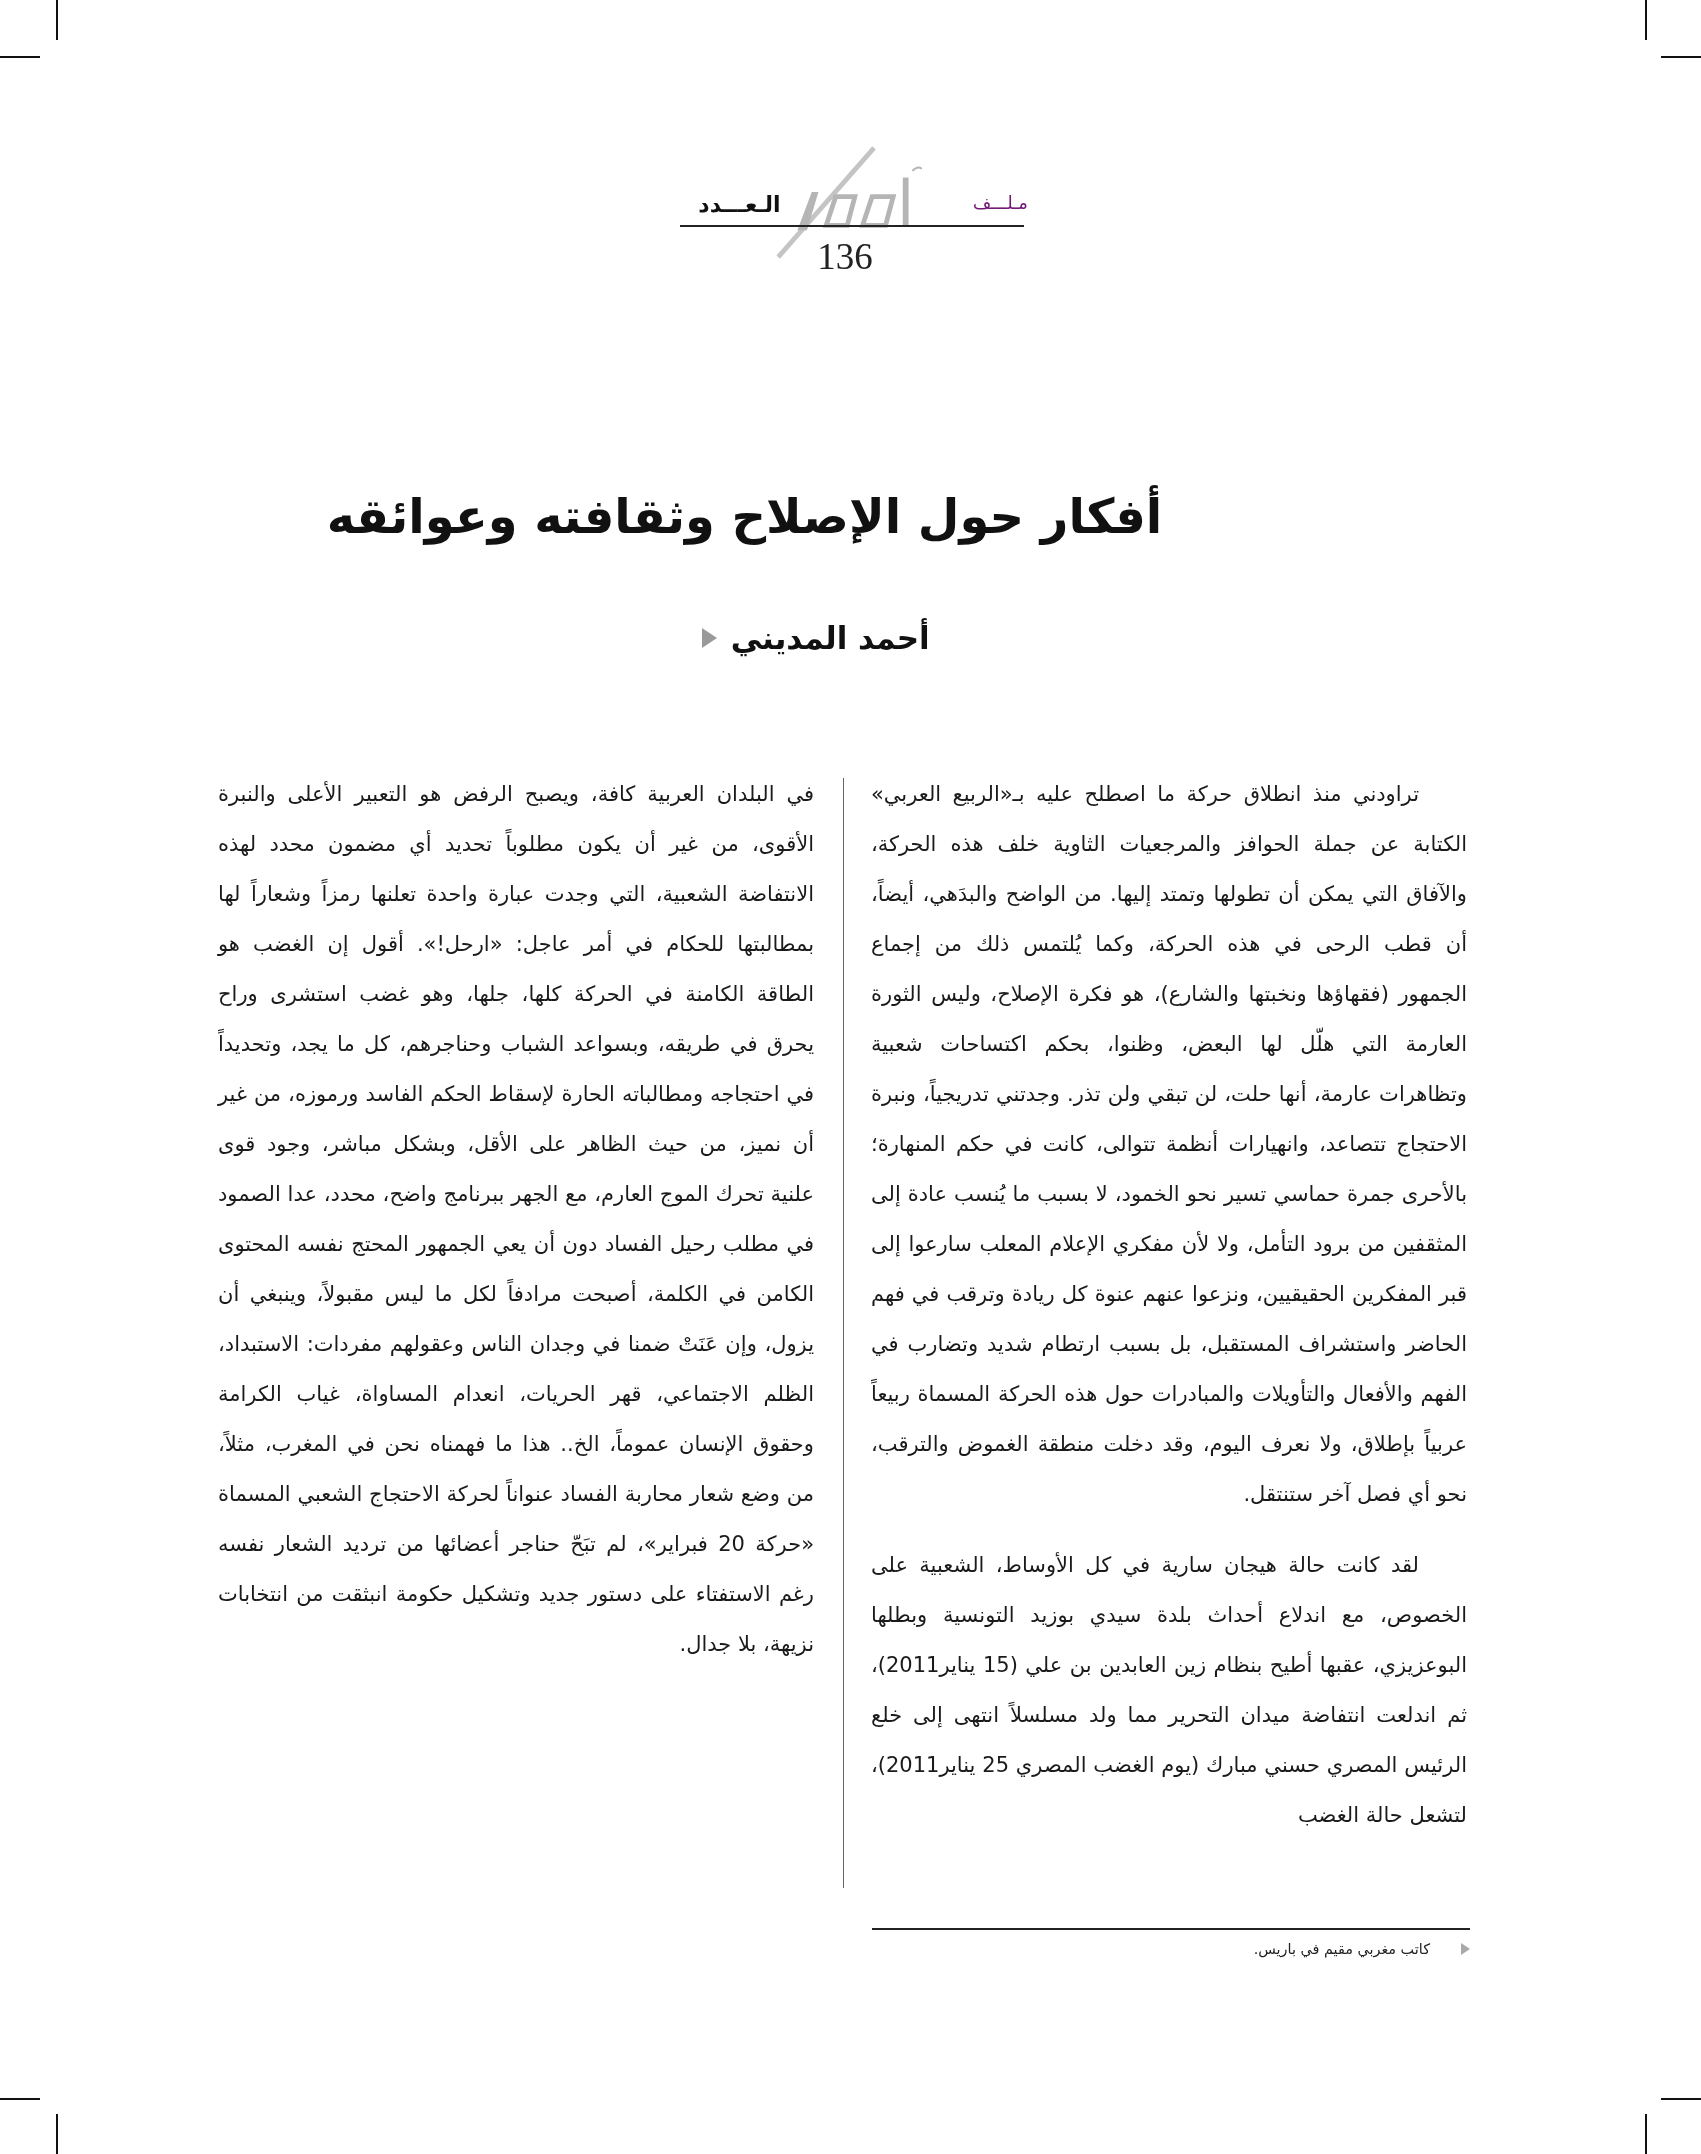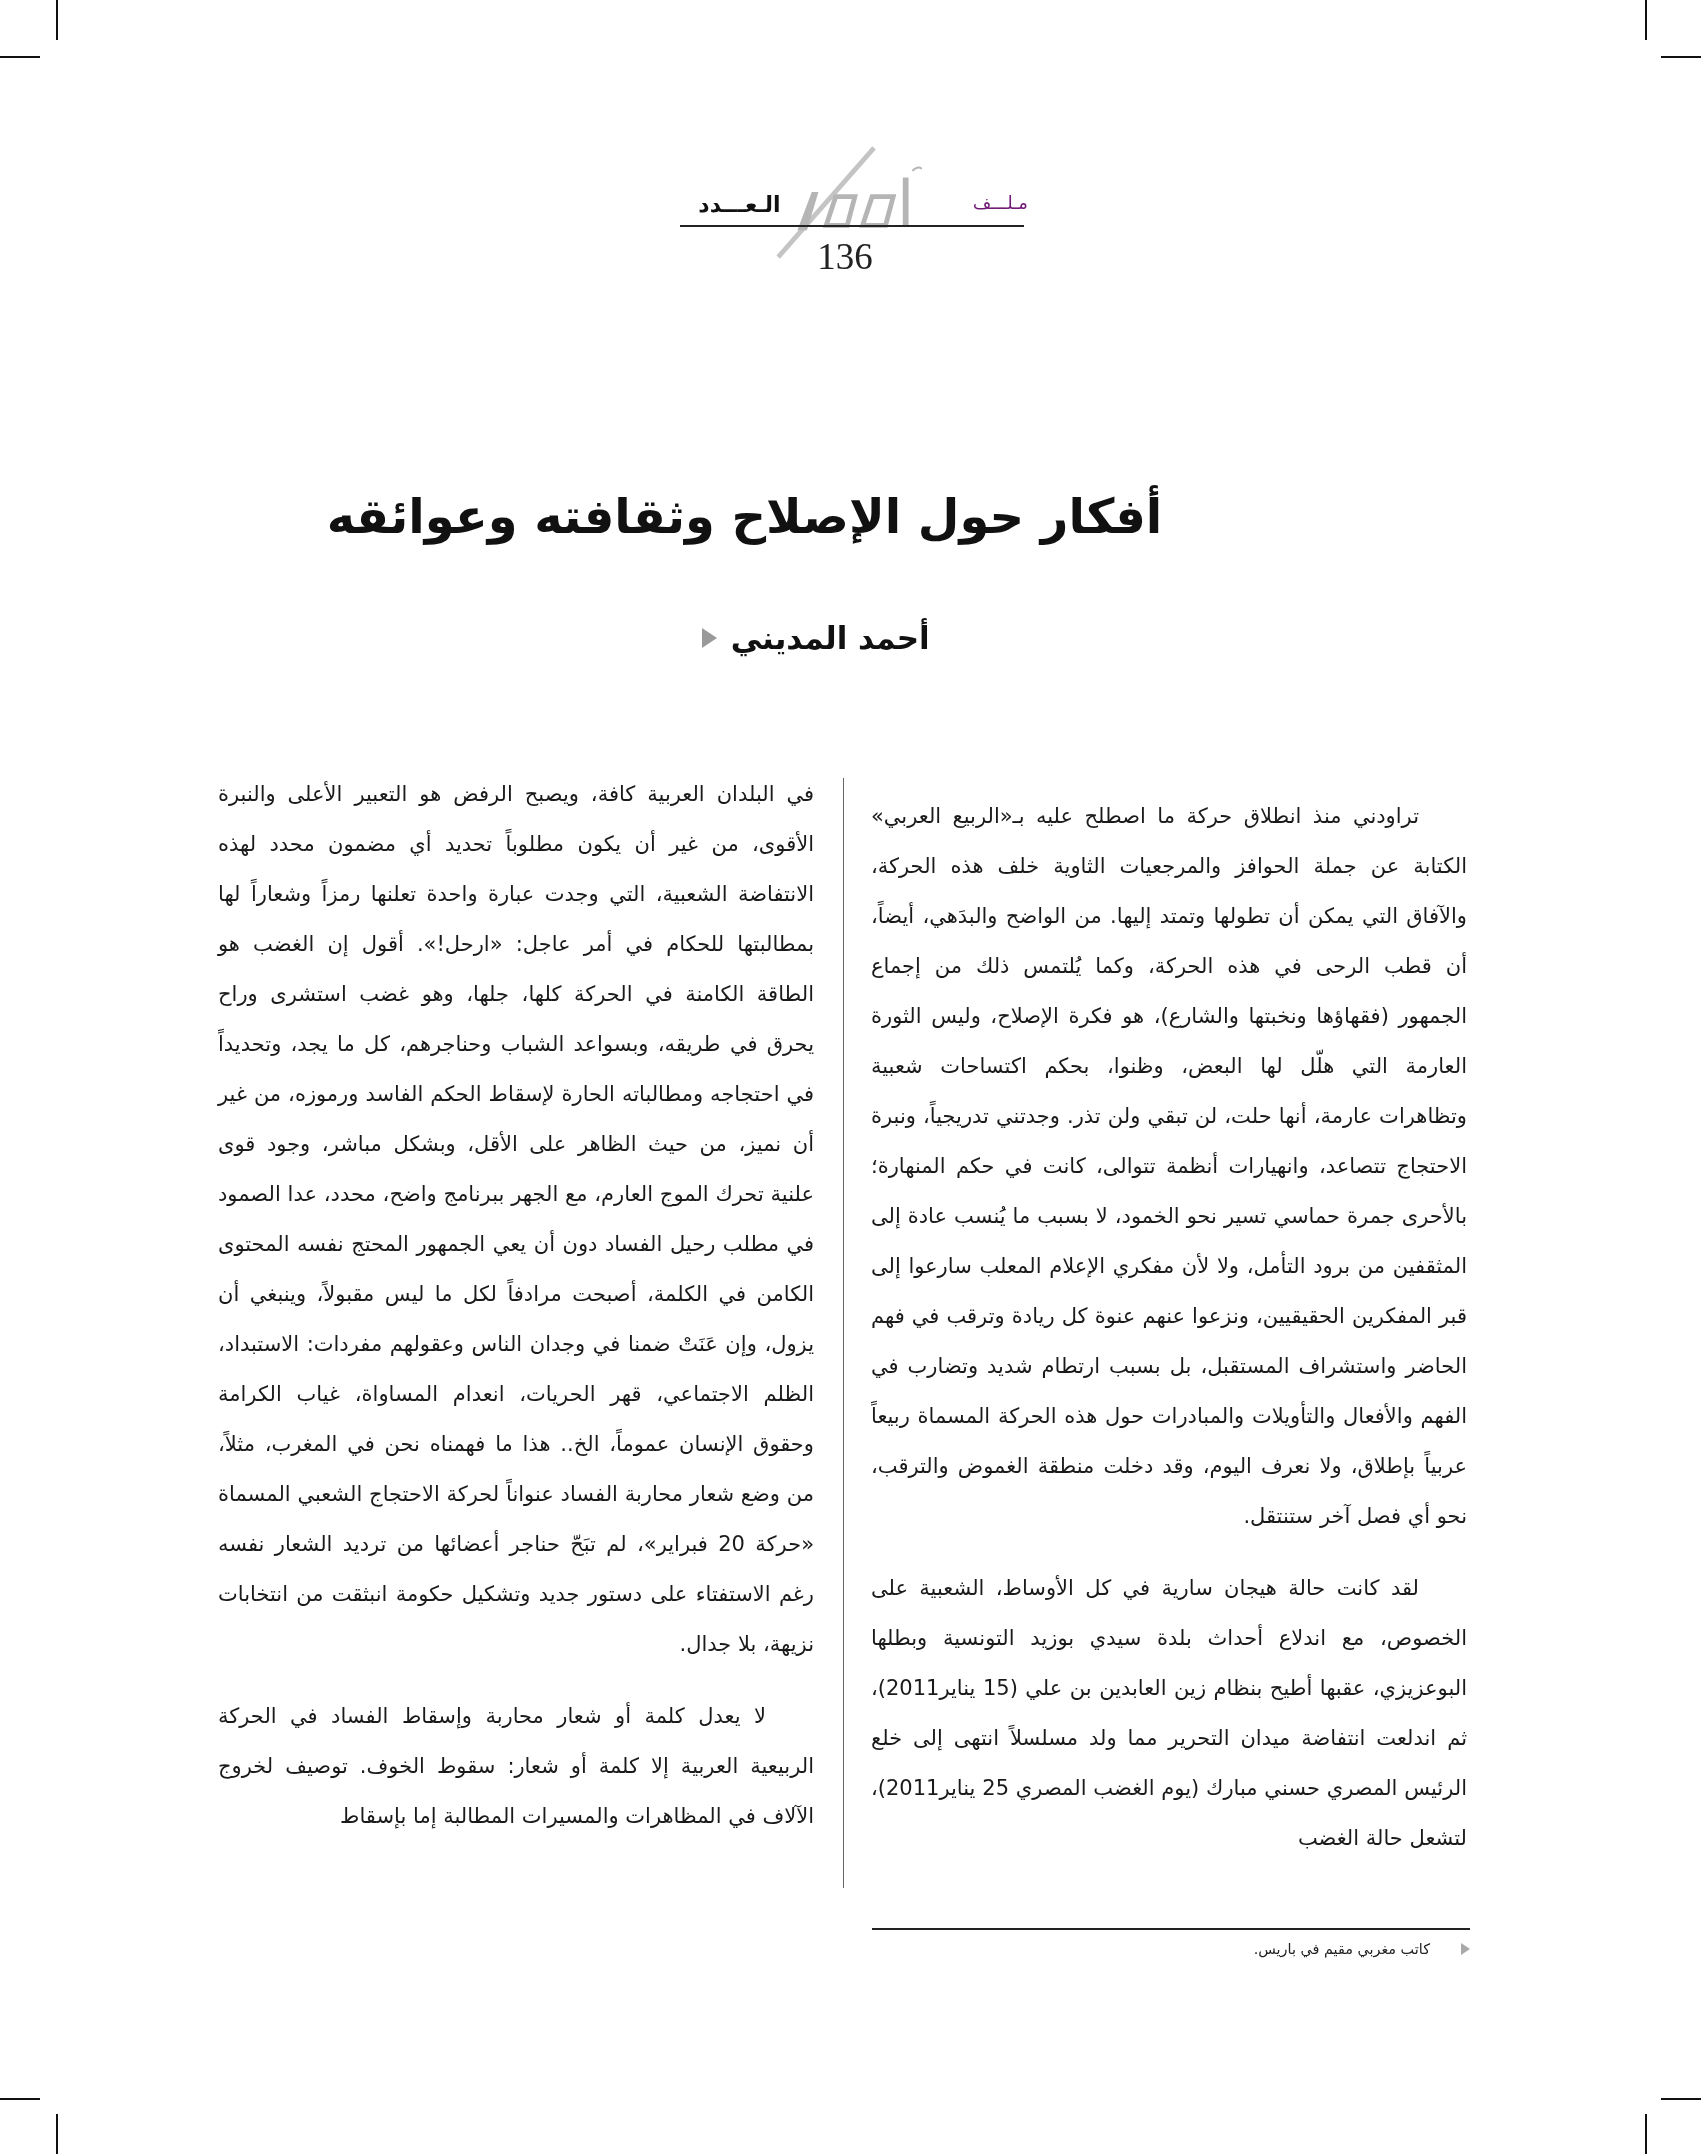--- a/index.html
+++ b/index.html
@@ -29,21 +29,21 @@
   }
   .author .tri { width: 0; height: 0; border-top: 10.6px solid transparent; border-bottom: 10.6px solid transparent; border-left: 15.4px solid #9a9a9a; }
 
   
   .col {
     position: absolute; top: 769px; width: 596px;
     font-size: 21px; line-height: 50px; text-align: justify; text-align-last: right;
     color: #1a1a1a;
   }
   .col p { margin: 0 0 21px 0; }
-  .col p.indent { text-indent: 48px; margin-top: 22px; }
+  .col p.indent { text-indent: 48px; }
   .col-right { left: 871px; }
   .col-left { left: 218px; }
   .divider { position: absolute; left: 843px; top: 778px; width: 1px; height: 1110px; background: #666; }
 
   
   .fn-rule { position: absolute; left: 872px; width: 598px; top: 1928px; height: 1.9px; background: #222; }
   .footnote {
     position: absolute; left: 961px; width: 509px; top: 1941px;
     font-size: 14.4px; color: #222; display: flex; align-items: center; gap: 31px; justify-content: flex-start;
   }
@@ -84,21 +84,20 @@
 
 <div class="col col-right">
   <p class="indent">تراودني منذ انطلاق حركة ما اصطلح عليه بـ«الربيع العربي» الكتابة عن جملة الحوافز والمرجعيات الثاوية خلف هذه الحركة، والآفاق التي يمكن أن تطولها وتمتد إليها. من الواضح والبدَهي، أيضاً، أن قطب الرحى في هذه الحركة، وكما يُلتمس ذلك من إجماع الجمهور (فقهاؤها ونخبتها والشارع)، هو فكرة الإصلاح، وليس الثورة العارمة التي هلّل لها البعض، وظنوا، بحكم اكتساحات شعبية وتظاهرات عارمة، أنها حلت، لن تبقي ولن تذر. وجدتني تدريجياً، ونبرة الاحتجاج تتصاعد، وانهيارات أنظمة تتوالى، كانت في حكم المنهارة؛ بالأحرى جمرة حماسي تسير نحو الخمود، لا بسبب ما يُنسب عادة إلى المثقفين من برود التأمل، ولا لأن مفكري الإعلام المعلب سارعوا إلى قبر المفكرين الحقيقيين، ونزعوا عنهم عنوة كل ريادة وترقب في فهم الحاضر واستشراف المستقبل، بل بسبب ارتطام شديد وتضارب في الفهم والأفعال والتأويلات والمبادرات حول هذه الحركة المسماة ربيعاً عربياً بإطلاق، ولا نعرف اليوم، وقد دخلت منطقة الغموض والترقب، نحو أي فصل آخر ستنتقل.</p>
   <p class="indent">لقد كانت حالة هيجان سارية في كل الأوساط، الشعبية على الخصوص، مع اندلاع أحداث بلدة سيدي بوزيد التونسية وبطلها البوعزيزي، عقبها أطيح بنظام زين العابدين بن علي (15 يناير2011)، ثم اندلعت انتفاضة ميدان التحرير مما ولد مسلسلاً انتهى إلى خلع الرئيس المصري حسني مبارك (يوم الغضب المصري 25 يناير2011)، لتشعل حالة الغضب</p>
 </div>
 
 <div class="divider"></div>
 
 <div class="col col-left">
   <p>في البلدان العربية كافة، ويصبح الرفض هو التعبير الأعلى والنبرة الأقوى، من غير أن يكون مطلوباً تحديد أي مضمون محدد لهذه الانتفاضة الشعبية، التي وجدت عبارة واحدة تعلنها رمزاً وشعاراً لها بمطالبتها للحكام في أمر عاجل: «ارحل!». أقول إن الغضب هو الطاقة الكامنة في الحركة كلها، جلها، وهو غضب استشرى وراح يحرق في طريقه، وبسواعد الشباب وحناجرهم، كل ما يجد، وتحديداً في احتجاجه ومطالباته الحارة لإسقاط الحكم الفاسد ورموزه، من غير أن نميز، من حيث الظاهر على الأقل، وبشكل مباشر، وجود قوى علنية تحرك الموج العارم، مع الجهر ببرنامج واضح، محدد، عدا الصمود في مطلب رحيل الفساد دون أن يعي الجمهور المحتج نفسه المحتوى الكامن في الكلمة، أصبحت مرادفاً لكل ما ليس مقبولاً، وينبغي أن يزول، وإن عَنَتْ ضمنا في وجدان الناس وعقولهم مفردات: الاستبداد، الظلم الاجتماعي، قهر الحريات، انعدام المساواة، غياب الكرامة وحقوق الإنسان عموماً، الخ.. هذا ما فهمناه نحن في المغرب، مثلاً، من وضع شعار محاربة الفساد عنواناً لحركة الاحتجاج الشعبي المسماة «حركة 20 فبراير»، لم تبَحّ حناجر أعضائها من ترديد الشعار نفسه رغم الاستفتاء على دستور جديد وتشكيل حكومة انبثقت من انتخابات نزيهة، بلا جدال.</p>
-  <p class="indent">لا يعدل كلمة أو شعار محاربة وإسقاط الفساد في الحركة الربيعية العربية إلا كلمة أو شعار: سقوط الخوف. توصيف لخروج الآلاف في المظاهرات والمسيرات المطالبة إما بإسقاط</p>
 </div>
 
 <div class="fn-rule"></div>
 <div class="footnote">
   <span class="tri"></span>
   <span>كاتب مغربي مقيم في باريس.</span>
 </div>
 
 
 </body></html>

